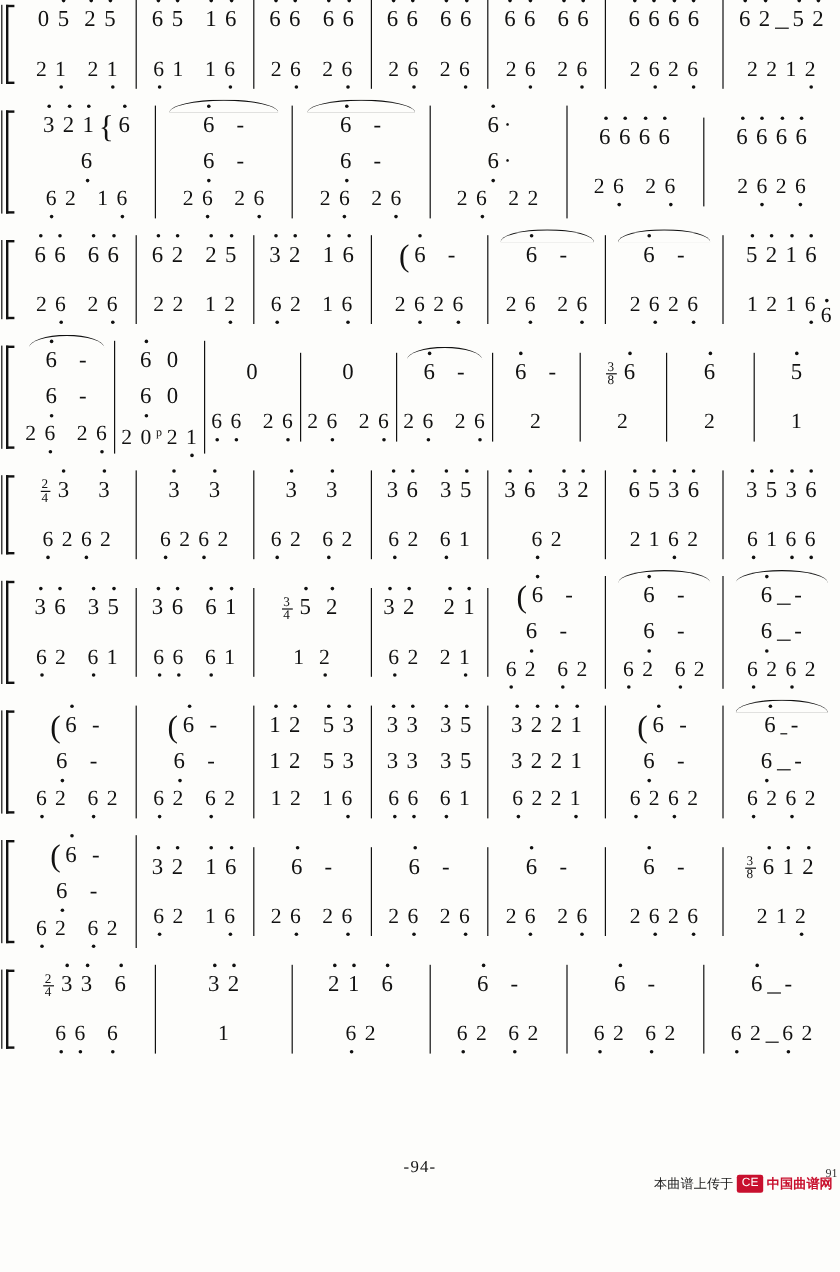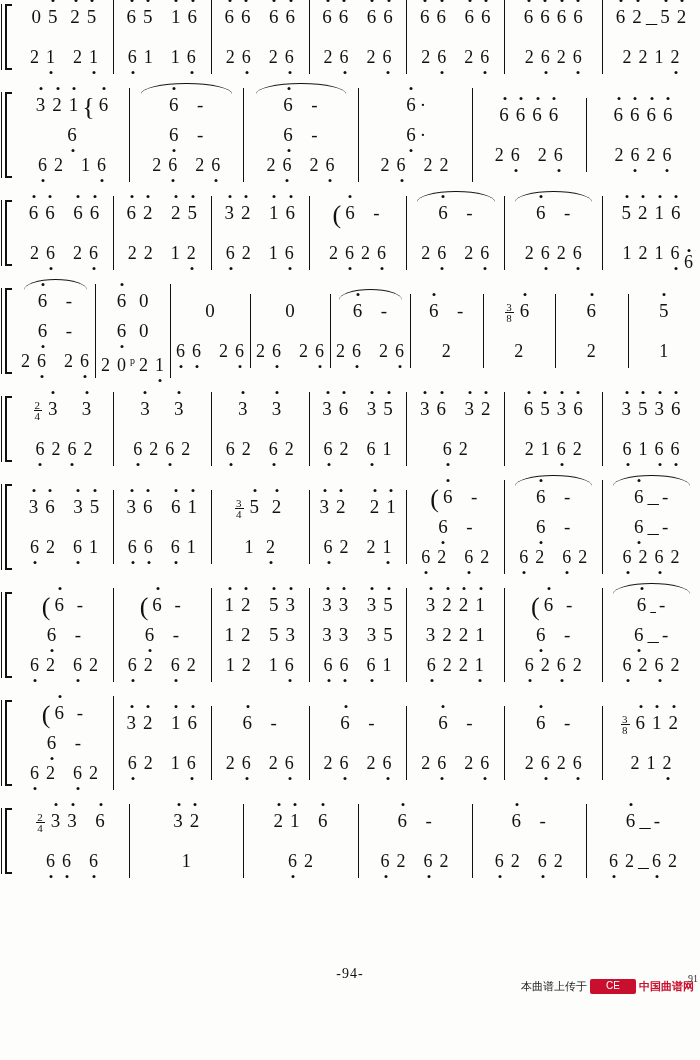--- a/index.html
+++ b/index.html
@@ -117,21 +117,21 @@
     position:absolute;
     right:6px;bottom:6px;
     display:flex;
     font-size:11px;
     font-family:"Liberation Sans", sans-serif;
     color:#222;
   }
   .credit .logo{
     display:inline-block;
     background:#c8102e;color:#fff;
-    font-size:10px;padding:1px 16px;margin:0 3px;
+    font-size:10px;padding:1px 4px;margin:0 3px;
     border-radius:2px;
   }
   .credit .site{color:#c8102e;font-weight:bold;}
   .cornernum{
     position:absolute;right:2px;bottom:16px;
     font-size:10px;color:#333;
   }
   .edgemark{
     position:absolute;
     font-size:18px;

